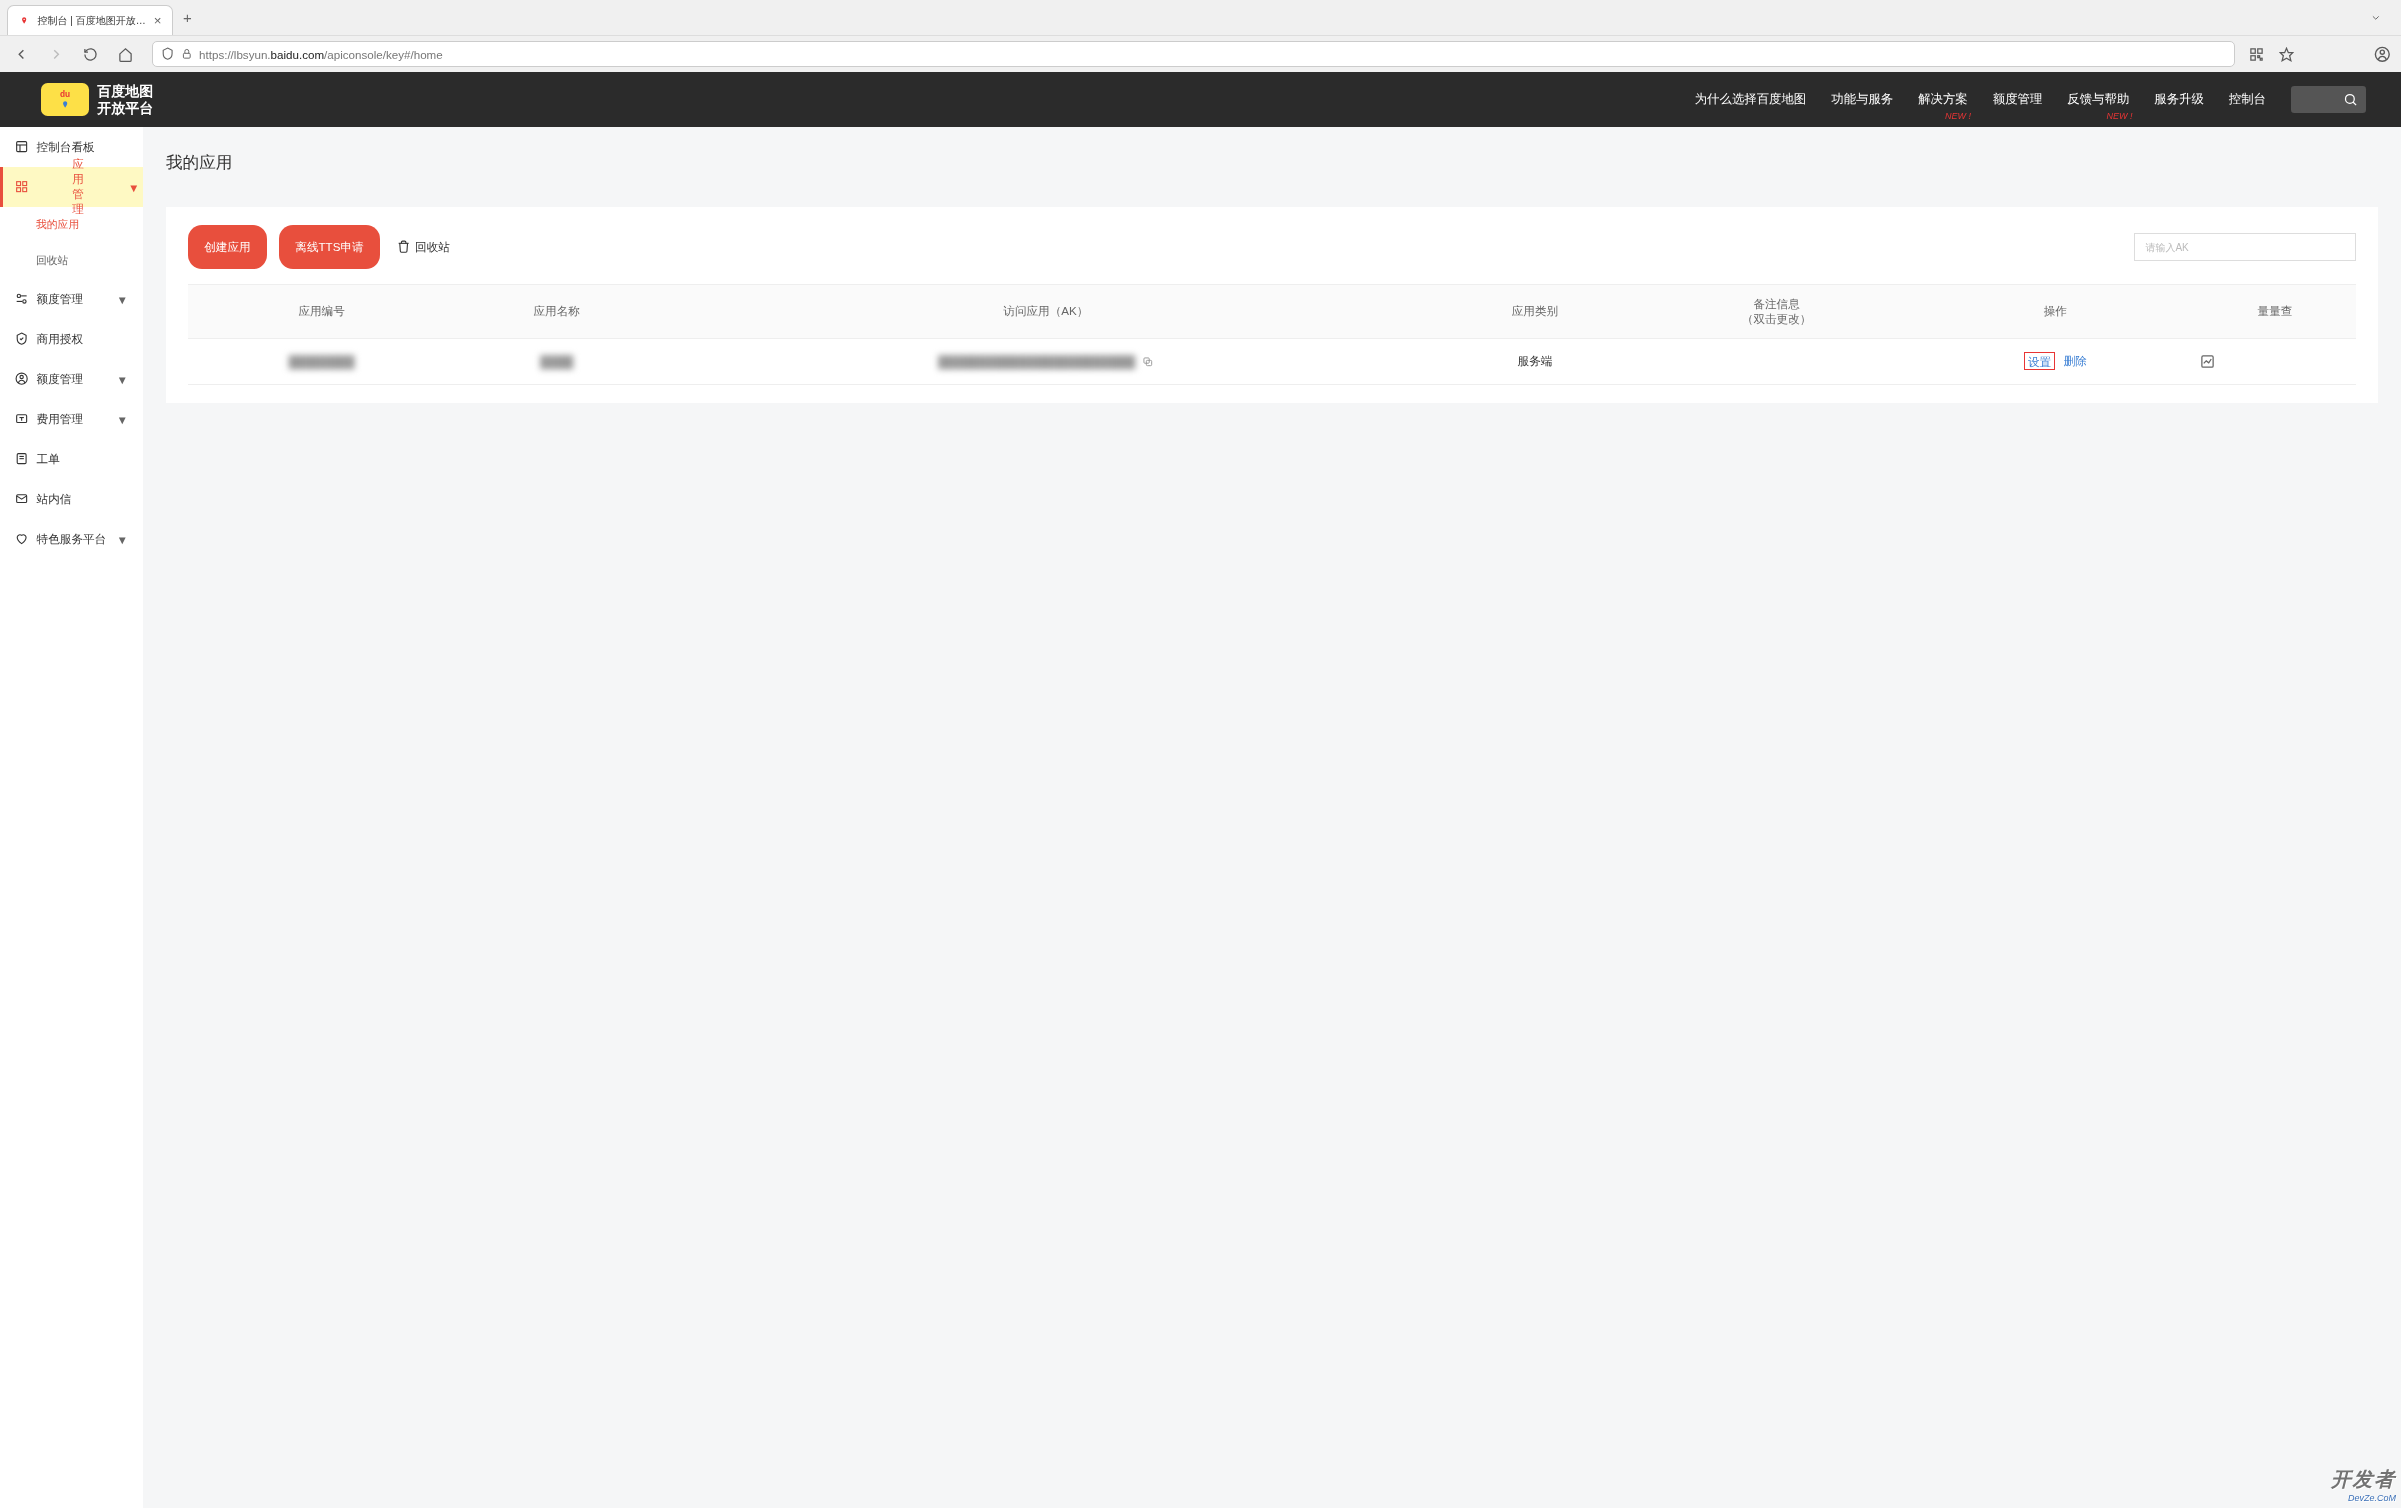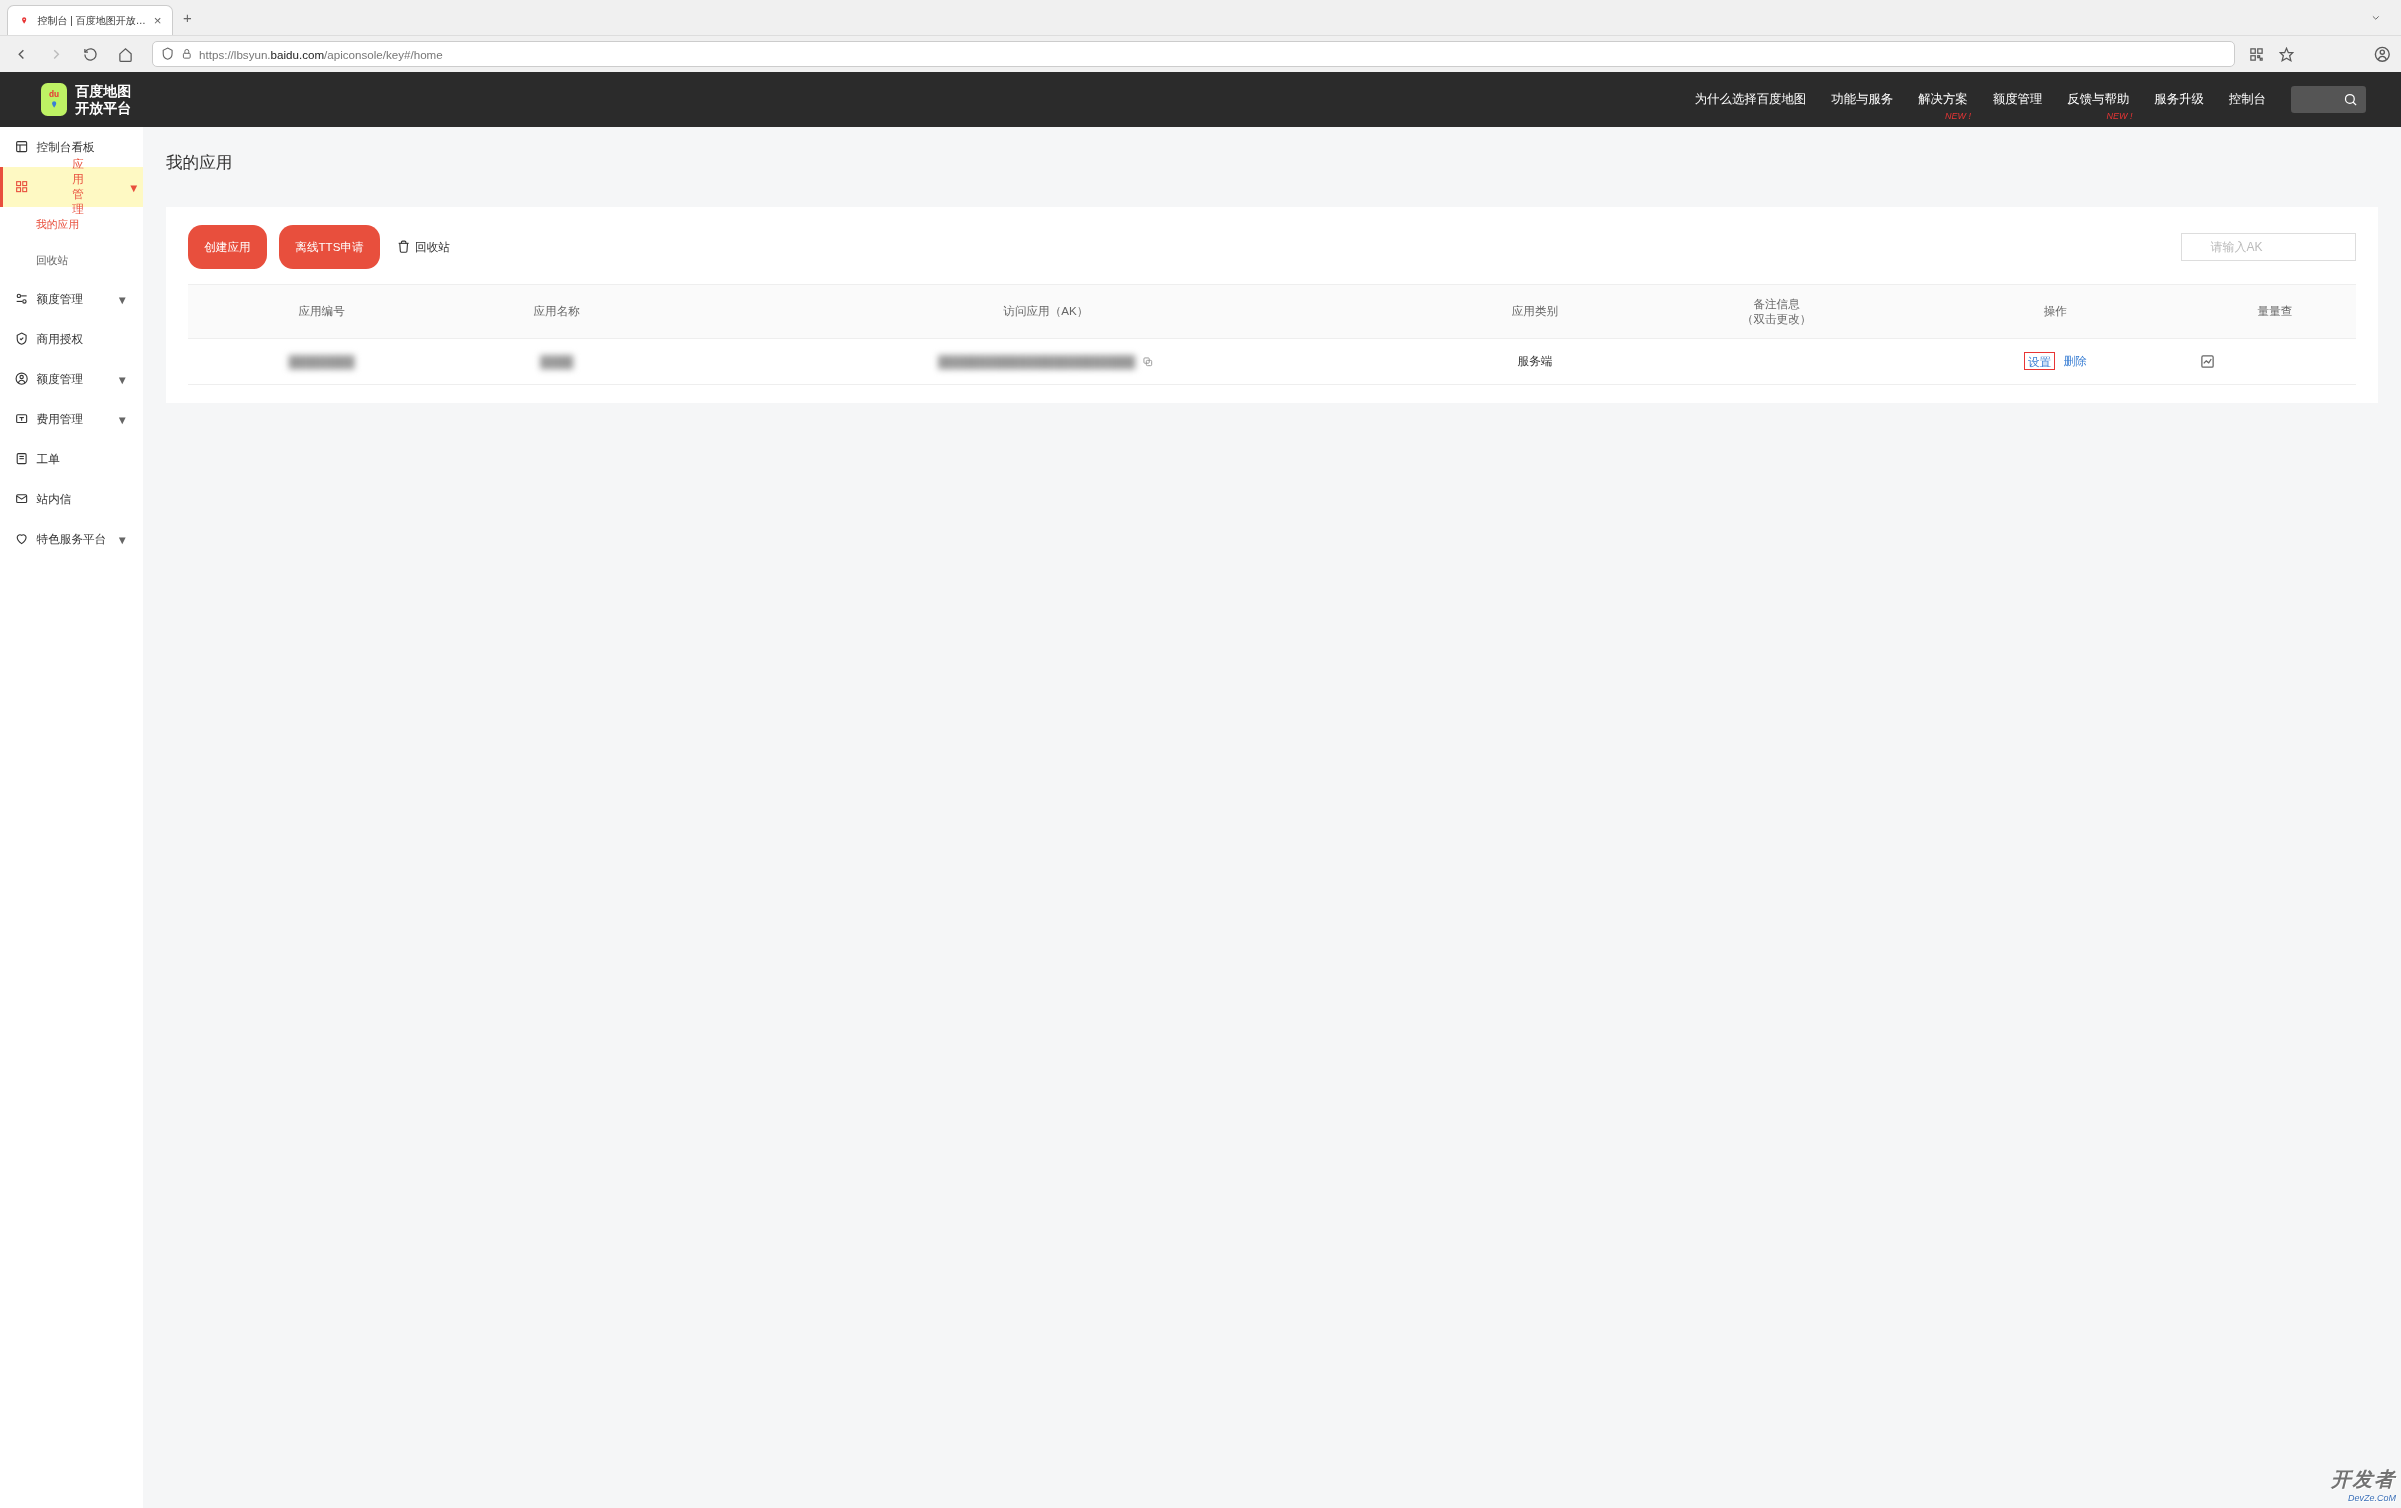--- a/index.html
+++ b/index.html
@@ -22,21 +22,21 @@
 .url-bar { flex: 1; display: flex; align-items: center; background: #fff; border: 0.8px solid #ccc; border-radius: 5px; height: 26.5px; padding: 0 8.3px; gap: 6.6px; margin: 0 3.3px; }
 .url-icon { color: #666; display:flex; align-items:center;}
 .url-text { flex: 1; font-size: 11.6px; color: #777; }
 .url-text .domain-bold { color: #222; }
 .right-icons { display: flex; align-items: center; gap: 15px; color: #5a5a5a; }
 .right-icons > * { cursor: pointer; }
 
 
 .site-header { background: #2b2b2b; height: 55px; display: flex; align-items: center; padding: 0 35px 0 41px; }
 .logo { display: flex; align-items: center; gap: 8.3px; }
-.logo-icon { width: 26px; height: 33px; background: #bef264; border-radius: 6.6px; display:flex; flex-direction:column; align-items:center; justify-content:center; font-size:8.3px; font-weight:bold;}
+.logo-icon { width: 48px; height: 33px; background: #fde047; border-radius: 6.6px; display:flex; flex-direction:column; align-items:center; justify-content:center; font-size:8.3px; font-weight:bold;}
 .logo-icon-top{color:#e83535;}
 .logo-icon-pin{width:8.3px;height:11.6px;}
 .logo-text { color: #fff; font-size: 14px; font-weight: bold; line-height: 1.2; }
 .top-nav { margin-left: auto; display: flex; align-items: center; gap: 25px; }
 .top-nav-item { color: #fff; font-size: 12.4px; cursor: pointer; position: relative; }
 .top-nav-item .new-badge { position: absolute; top: -13.3px; right: -3.3px; color: #e83535; font-size: 9px; font-style: italic; font-weight: normal; margin-top: 33px; }
 .top-search { width: 75px; height: 26.5px; background: #555; border-radius: 3.3px; display: flex; align-items: center; justify-content: flex-end; padding: 0 8.3px; }
 .top-search svg { stroke: #fff; }
 
 
@@ -52,21 +52,21 @@
 .side-sub.selected { color: #e84f3d; }
 
 
 .main { flex: 1; padding: 25px 23px; overflow:hidden;}
 .page-title { font-size: 16.6px; color: #333; margin-bottom: 33px; }
 .card { background: #fff; padding: 18px 21.6px; }
 .toolbar { display: flex; align-items: center; gap: 11.6px; margin-bottom: 15px; }
 .btn { height: 44px; padding: 0 16.6px; border-radius: 14px; display: inline-flex; align-items: center; font-size: 11.6px; cursor: pointer; border: none; }
 .btn-primary { background: #e84f3d; color: #fff; }
 .recycle-btn { display: inline-flex; align-items: center; gap: 5px; color: #333; cursor: pointer; margin-left: 5px;}
-.ak-search { margin-left: auto; height: 28px; border: 0.8px solid #ddd; padding: 0 28px; width: 175px; font-size: 12px; }
+.ak-search { margin-left: auto; height: 28px; border: 0.8px solid #ddd; padding: 0 10px; width: 222px; font-size: 10px; }
 .ak-search::placeholder { color: #bbb; }
 
 .table { width: 100%; border-collapse: collapse; }
 .table th { background: #fafafa; font-weight: normal; color: #666; padding: 11.6px 6.6px; font-size: 11.6px; border-top: 0.8px solid #eee; border-bottom: 0.8px solid #eee; text-align: center; white-space:nowrap;}
 .table td { padding: 15px 6.6px; text-align: center; font-size: 11.6px; border-bottom: 0.8px solid #eee; }
 .blur { filter: blur(3.3px); color: #999; user-select: none; }
 .ak-cell { display: inline-flex; align-items: center; gap: 6.6px; }
 .copy-icon { color: #999; cursor: pointer; }
 .action-link { color: #3b7fd4; cursor: pointer; margin: 0 2.5px; }
 .action-link.boxed { border: 1.7px solid #e83535; padding: 1.7px 3.3px; }

